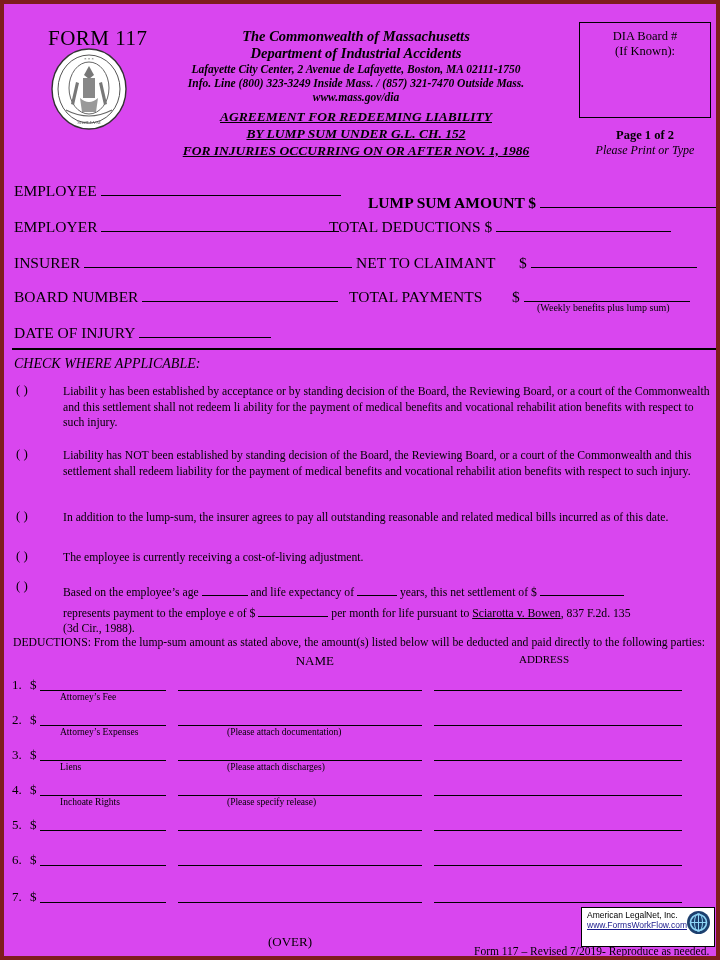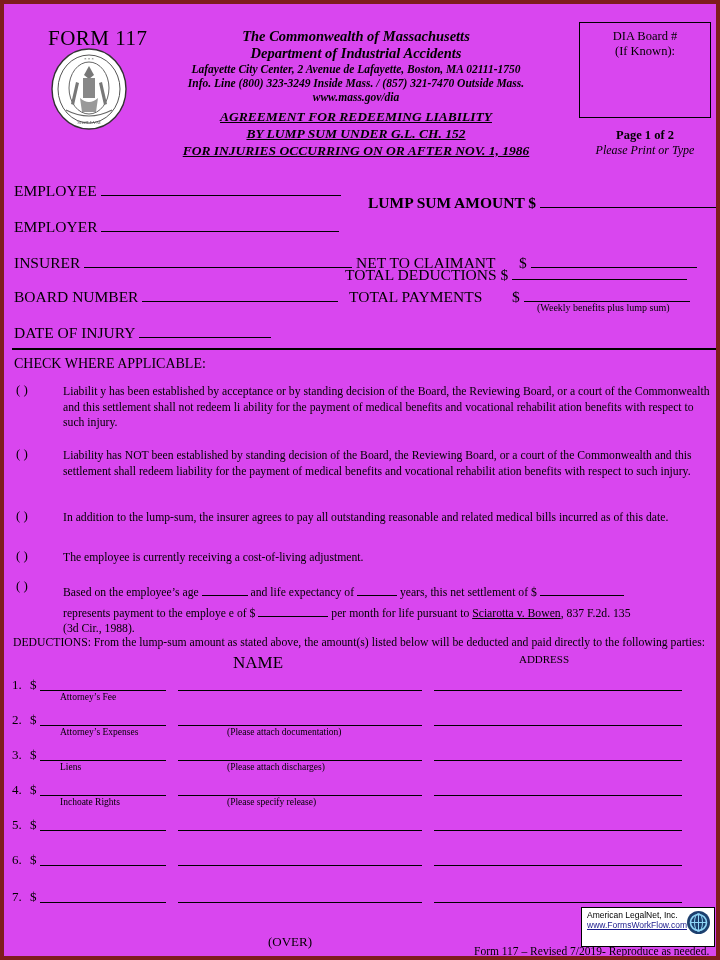--- a/index.html
+++ b/index.html
@@ -127,20 +127,21 @@
     border-top: 2px solid #000000;
   }
 
   
   .check-hdr {
     position: absolute;
     left: 10px;
     top: 352px;
     font-size: 14px;
     font-weight: normal;
+    font-style: italic;
   }
 
   .cwa {
     position: absolute;
     left: 0;
     top: 376px;
     width: 720px;
   }
   .ci-paren {
     position: absolute;
@@ -157,25 +158,25 @@
   
   .ded-intro {
     position: absolute;
     left: 9px;
     top: 632px;
     width: 706px;
     font-size: 11.7px;
   }
   .ded-col-name {
     position: absolute;
-    left: 194px;
+    left: 210px;
     top: 649px;
     width: 120px;
-    text-align: center;
-    font-size: 17px;
+    text-align: right;
+    font-size: 13px;
   }
   .ded-col-addr {
     position: absolute;
     left: 475px;
     top: 649px;
     width: 130px;
     text-align: center;
     font-size: 11px;
   }
 
@@ -351,21 +352,21 @@
     <div class="fld" style="left:10px; top:146px;">
       <span>DATE OF INJURY</span>
       <span class="ul" style="width:132px"></span>
     </div>
 
     <div class="fld bold" style="left:345px; top:16px;margin-left:19px;">
       <span>LUMP SUM AMOUNT $</span>
       <span class="ul" style="width:176px"></span>
     </div>
 
-    <div class="fld" style="left:341px; top:40px;margin-top:48px;">
+    <div class="fld" style="left:325px; top:40px;">
       <span>TOTAL DEDUCTIONS $</span>
       <span class="ul" style="width:175px"></span>
     </div>
 
     <div class="fld" style="left:352px; top:76px;">
       <span>NET TO CLAIMANT</span>
       <span style="display:inline-block;width:16px"></span>
       <span>$</span>
       <span class="ul" style="width:166px"></span>
     </div>

